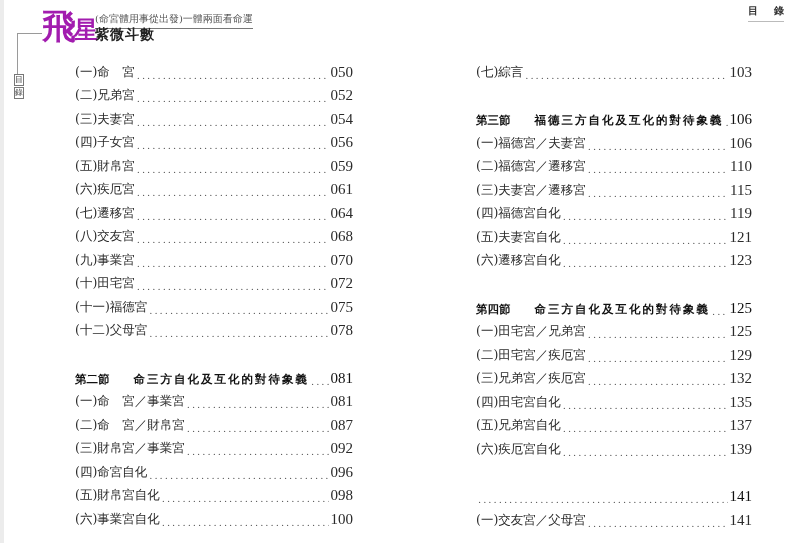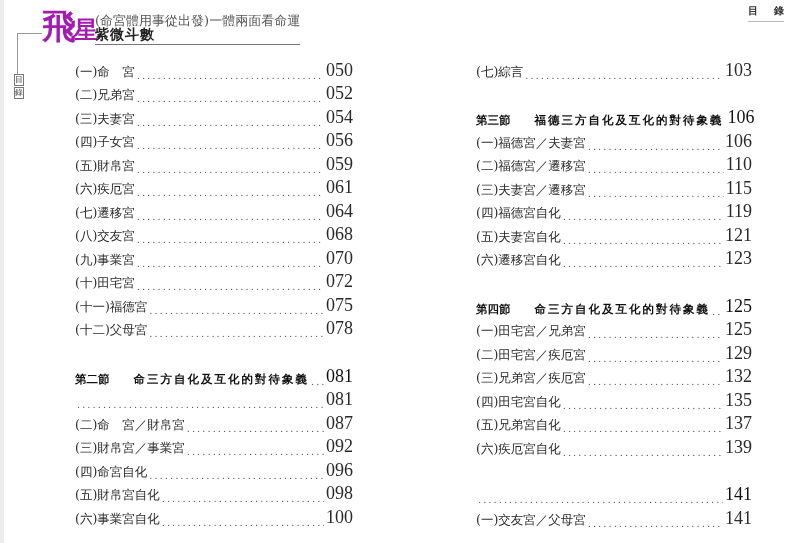--- a/index.html
+++ b/index.html
@@ -28,22 +28,22 @@
   }
   .side-label span { display: block; border: 1px solid #777; margin-bottom: 1px; }
   .logo-big {
     position: absolute; left: 42px; top: 8px;
     font-size: 34px; font-weight: bold; color: #a21caf; letter-spacing: -2px;
     line-height: 36px;
   }
   .logo-big .second { font-size: 24px; }
   .logo-sub-top {
     position: absolute; left: 95px; top: 12px;
-    font-size: 13px; color: #555; white-space: nowrap;
-    border-bottom: 1px solid #777; padding-bottom: 14px;
+    font-size: 10px; color: #555; white-space: nowrap;
+    border-bottom: 1px solid #777; padding-bottom: 2px;
   }
   .logo-sub {
     position: absolute; left: 95px; top: 26px;
     font-size: 14px; font-weight: bold; color: #222; letter-spacing: 1px;
   }
   .header-right {
     position: absolute; left: 748px; top: 4px; width: 36px;
     font-size: 10px; font-weight: bold; color: #333;
     display: flex; justify-content: space-between;
     border-bottom: 1px solid #bbb; padding-bottom: 3px;
@@ -59,21 +59,21 @@
   .toc-row .label { flex: 0 0 auto; }
   .toc-row .dots {
     flex: 1 1 auto; overflow: hidden; margin: 0 2px;
     color: #555; letter-spacing: 2px; font-size: 10px;
   }
   .toc-row .dots::before {
     content: "..................................................................................................................";
   }
   .toc-row .page {
     flex: 0 0 auto; font-family: "Liberation Serif", "DejaVu Serif", serif;
-    font-size: 18px;
+    font-size: 15px;
   }
   .toc-row.section { font-weight: bold; font-size: 11.5px; color: #111; }
   .toc-row.section .label .sec-num { margin-right: 24px; }
   .toc-row.section .label .sec-title { letter-spacing: 2px; }
   .toc-row.section .dots { font-weight: normal; }
   .toc-row.section .page { font-weight: normal; }
   .gap { height: 24px; }
 </style>
 </head>
 <body>
@@ -158,20 +158,21 @@
       <span class="dots"></span>
       <span class="page">078</span>
     </div>
   <div class="gap"></div>
   <div class="toc-row section">
       <span class="label"><span class="sec-num">第二節</span><span class="sec-title">命三方自化及互化的對待象義</span></span>
       <span class="dots"></span>
       <span class="page">081</span>
     </div>
   <div class="toc-row">
+      <span class="label">(一)命　宮／事業宮</span>
       <span class="dots"></span>
       <span class="page">081</span>
     </div>
   <div class="toc-row">
       <span class="label">(二)命　宮／財帛宮</span>
       <span class="dots"></span>
       <span class="page">087</span>
     </div>
   <div class="toc-row">
       <span class="label">(三)財帛宮／事業宮</span>

